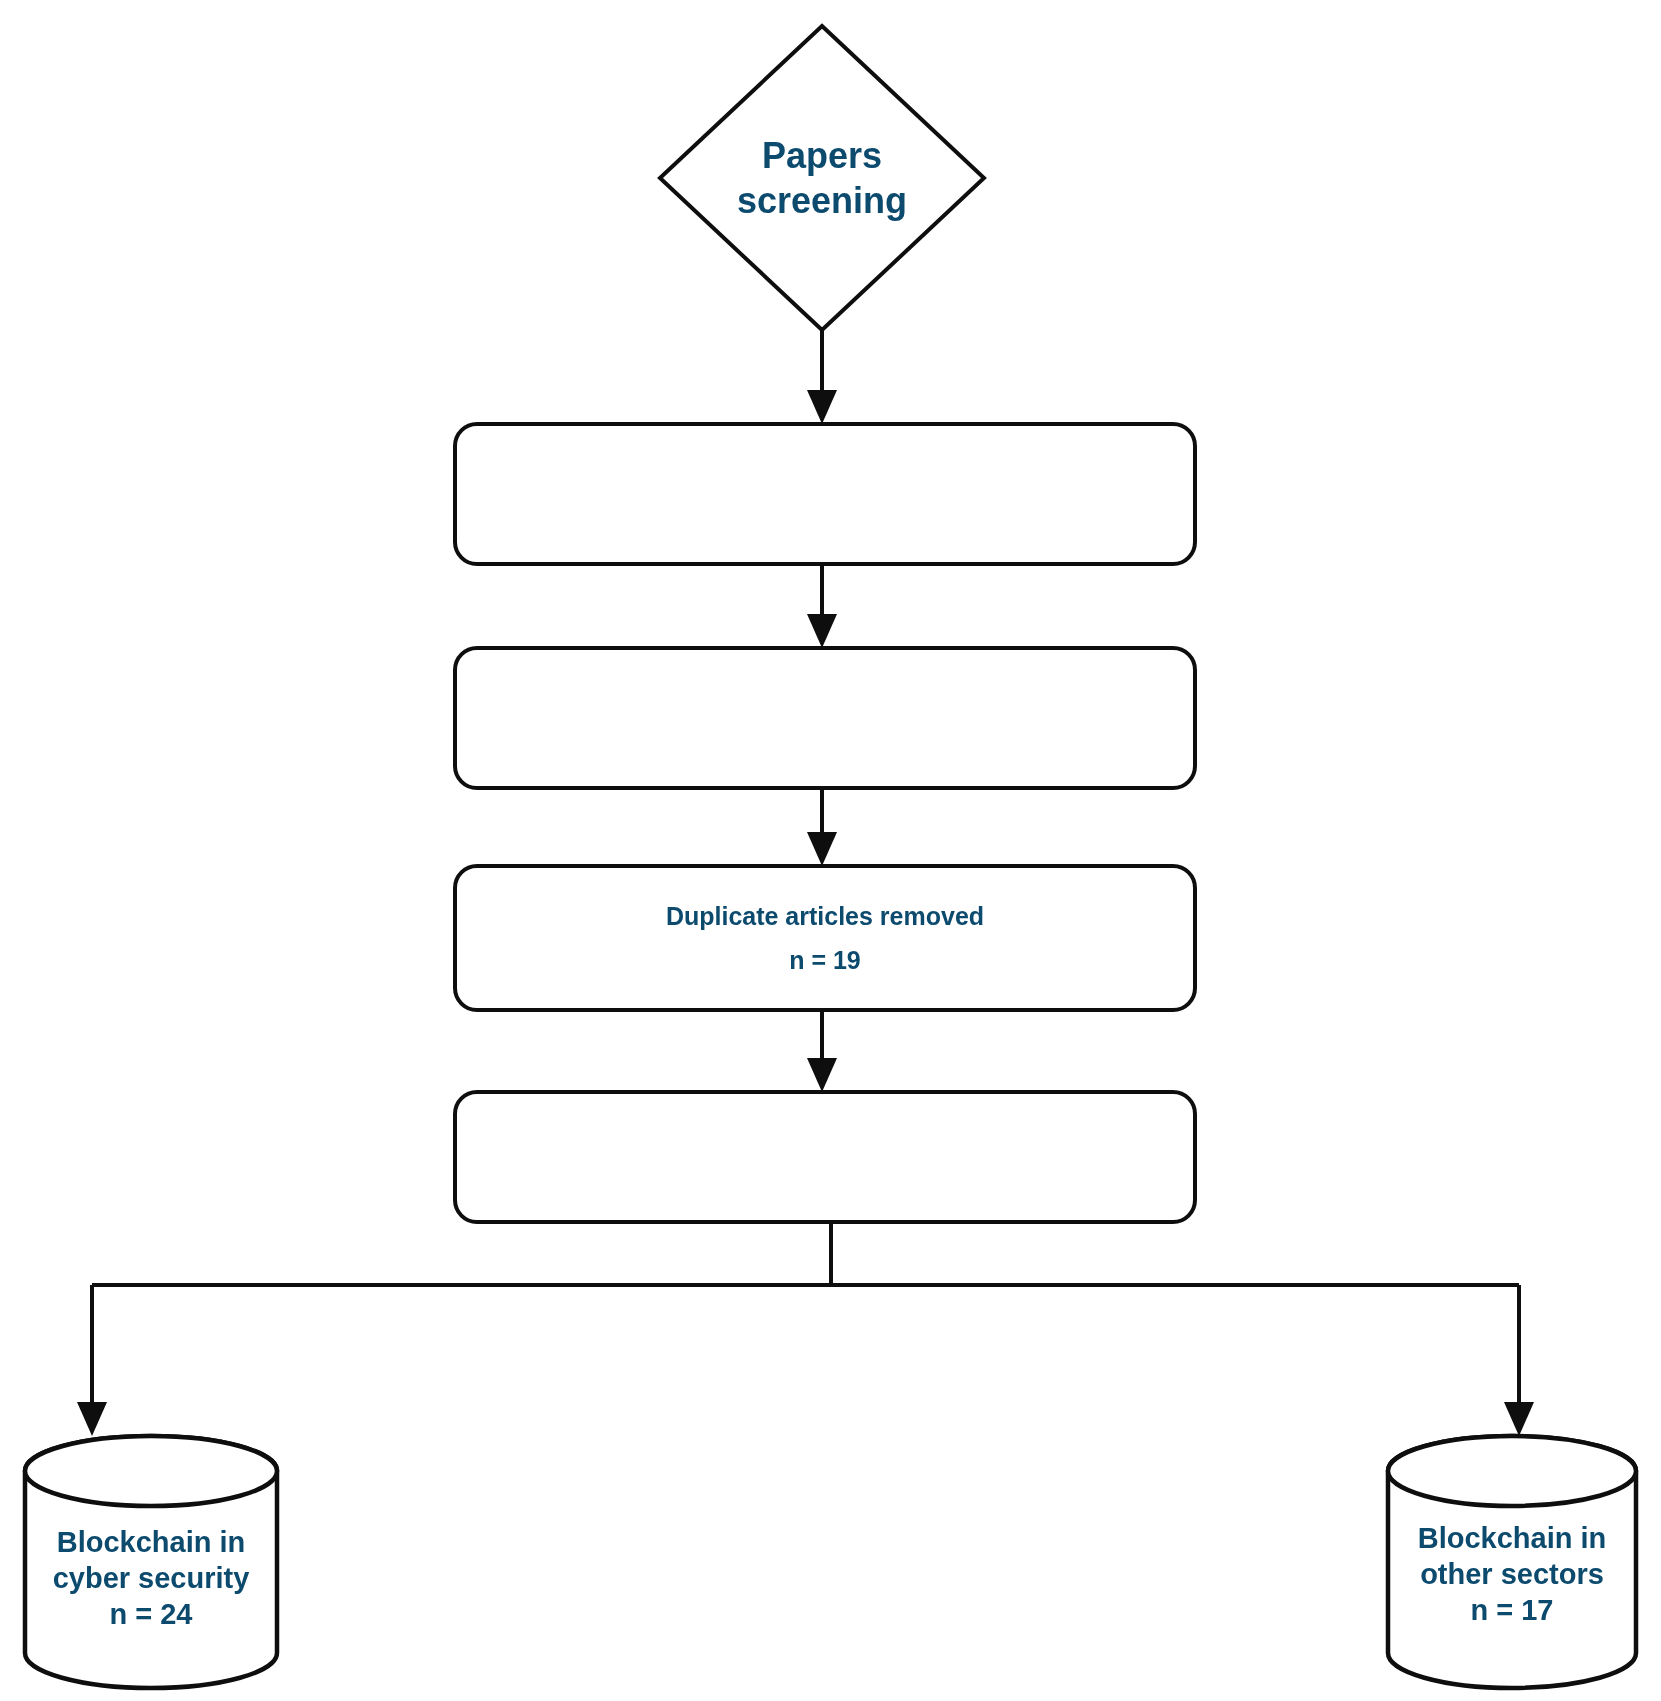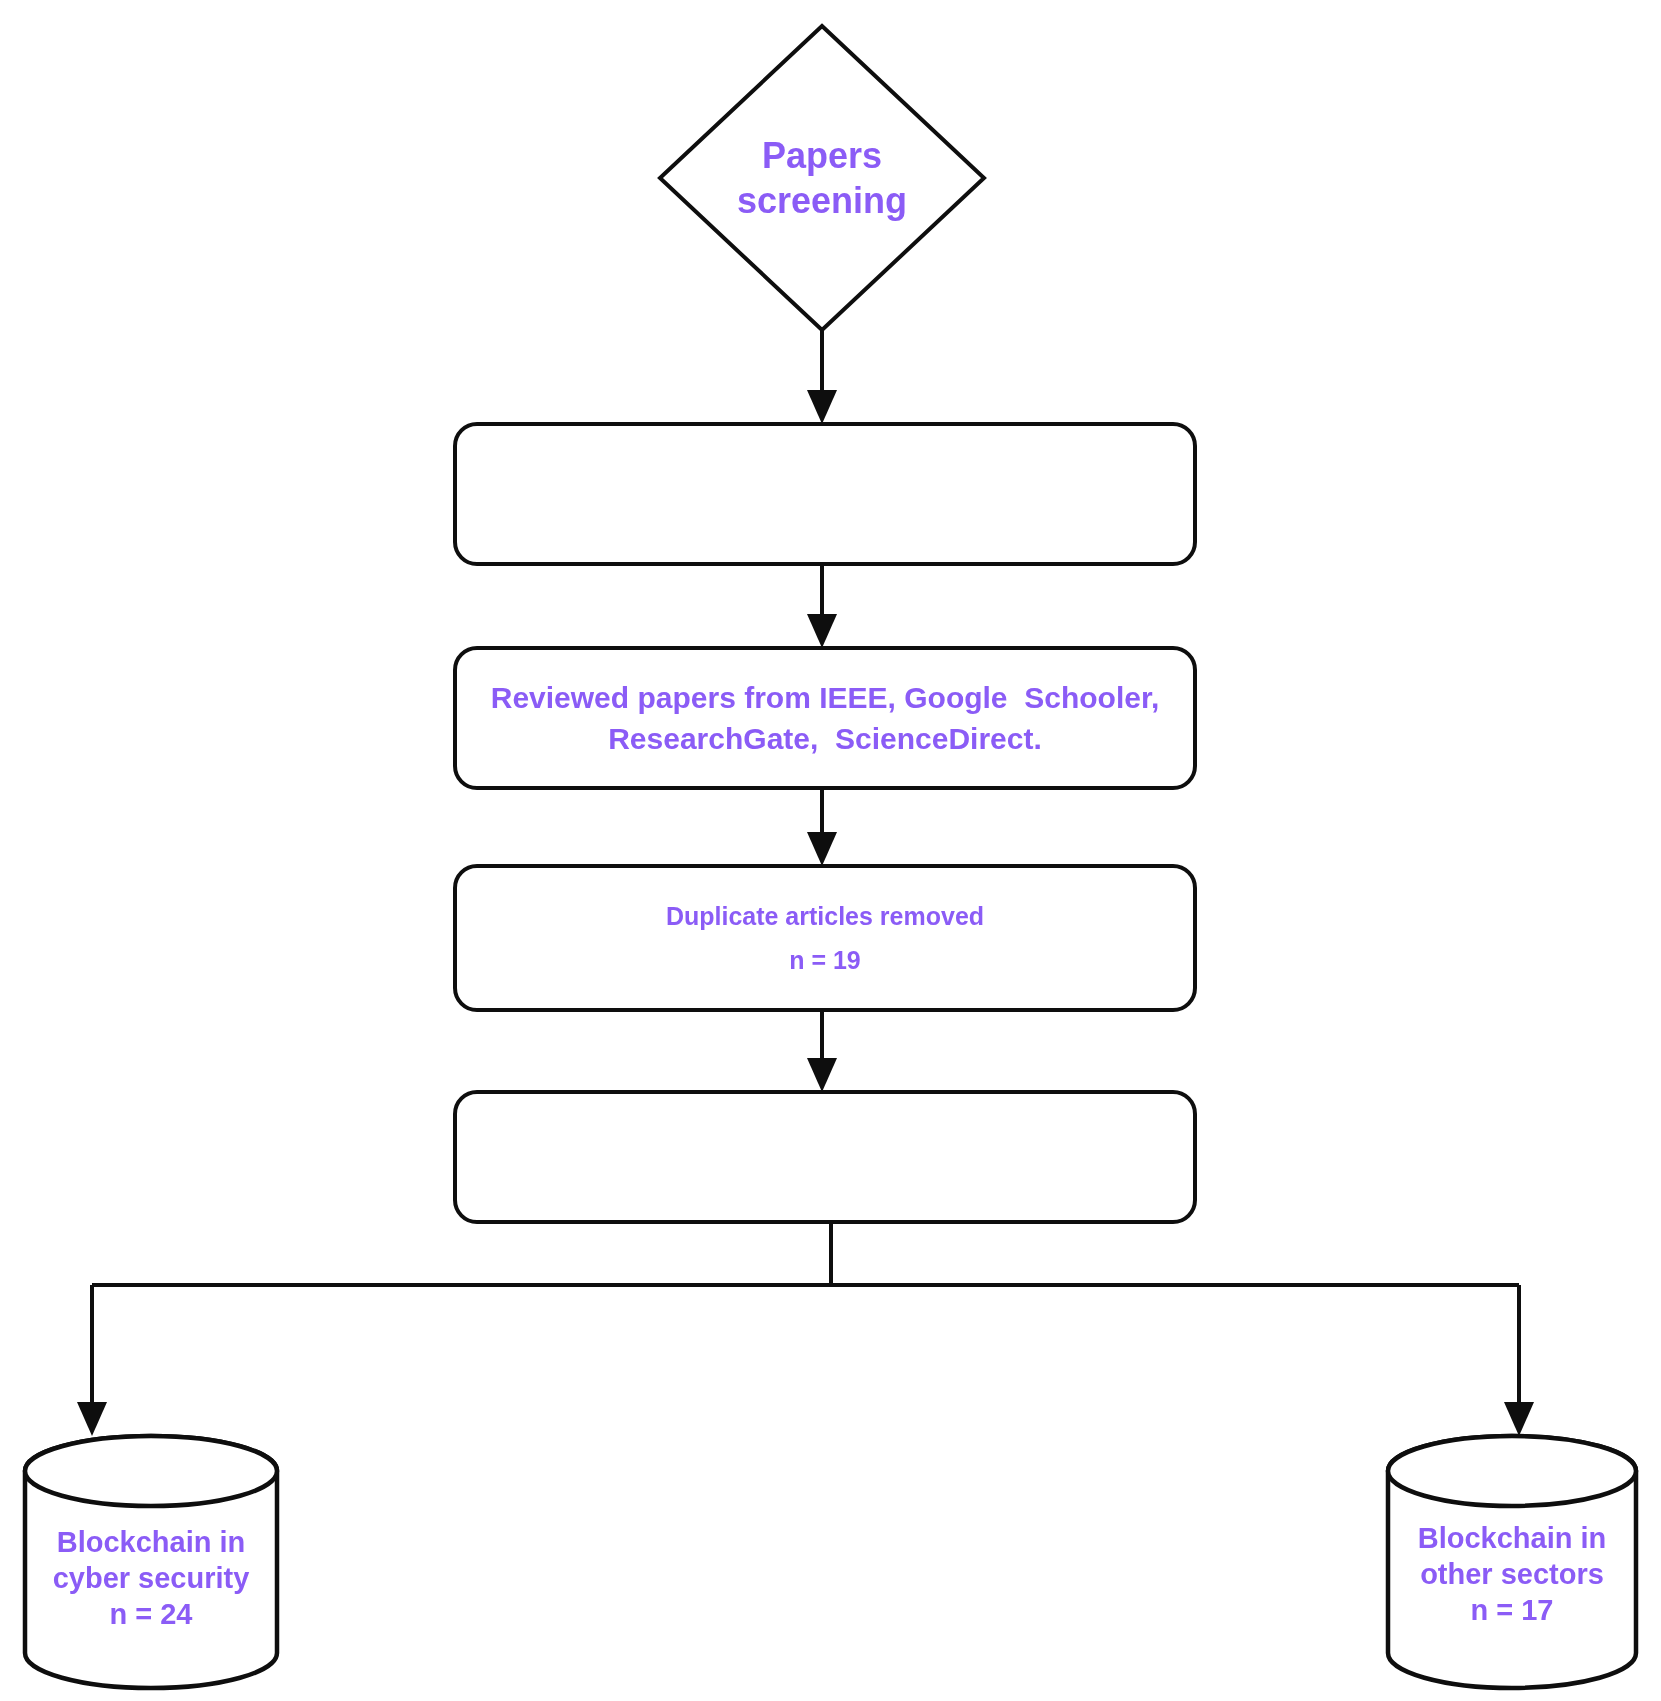--- a/index.html
+++ b/index.html
@@ -24,21 +24,21 @@
     height: 1701px;
   }
   .label {
     position: absolute;
     display: flex;
     align-items: center;
     justify-content: center;
     text-align: center;
     white-space: pre;
     font-weight: 700;
-    color: #8b5cf6;
+    color: #0c4a6e;
     pointer-events: none;
   }
   .lbl-screening   { left: 662px;  top: 112px;  width: 320px; height: 132px; font-size: 36px; line-height: 45px; }
   .lbl-collection  { left: 455px;  top: 424px;  width: 740px; height: 140px; font-size: 27px; line-height: 34px; }
   .lbl-sources     { left: 455px;  top: 648px;  width: 740px; height: 140px; font-size: 30px; line-height: 41px; }
   .lbl-duplicates  { left: 455px;  top: 866px;  width: 740px; height: 144px; font-size: 25px; line-height: 44px; }
   .lbl-included    { left: 455px;  top: 1092px; width: 740px; height: 130px; font-size: 31px; line-height: 42px; }
   .lbl-cyber       { left: 25px;   top: 1502px; width: 252px; height: 152px; font-size: 29px; line-height: 36px; }
   .lbl-other       { left: 1388px; top: 1498px; width: 248px; height: 152px; font-size: 29px; line-height: 36px; }
 </style>
@@ -101,22 +101,20 @@
     </g>
 
     <g>
       <path d="M1388,1471 L1388,1653 A124,35 0 0 0 1636,1653 L1636,1471 A124,35 0 0 0 1388,1471 Z" fill="#ffffff" stroke="#0e0e0e" stroke-width="4.5"></path>
       <ellipse cx="1512" cy="1471" rx="124" ry="35" fill="#ffffff" stroke="#0e0e0e" stroke-width="4.5"></ellipse>
     </g>
   </svg>
 
   <div class="label lbl-screening">Papers
 screening</div>
-  <div class="label lbl-sources">Reviewed papers from IEEE, Google  Schooler,
-ResearchGate,  ScienceDirect.</div>
   <div class="label lbl-duplicates">Duplicate articles removed
 n = 19</div>
   <div class="label lbl-cyber">Blockchain in
 cyber security
 n = 24</div>
   <div class="label lbl-other">Blockchain in
 other sectors
 n = 17</div>
 
 </div>

